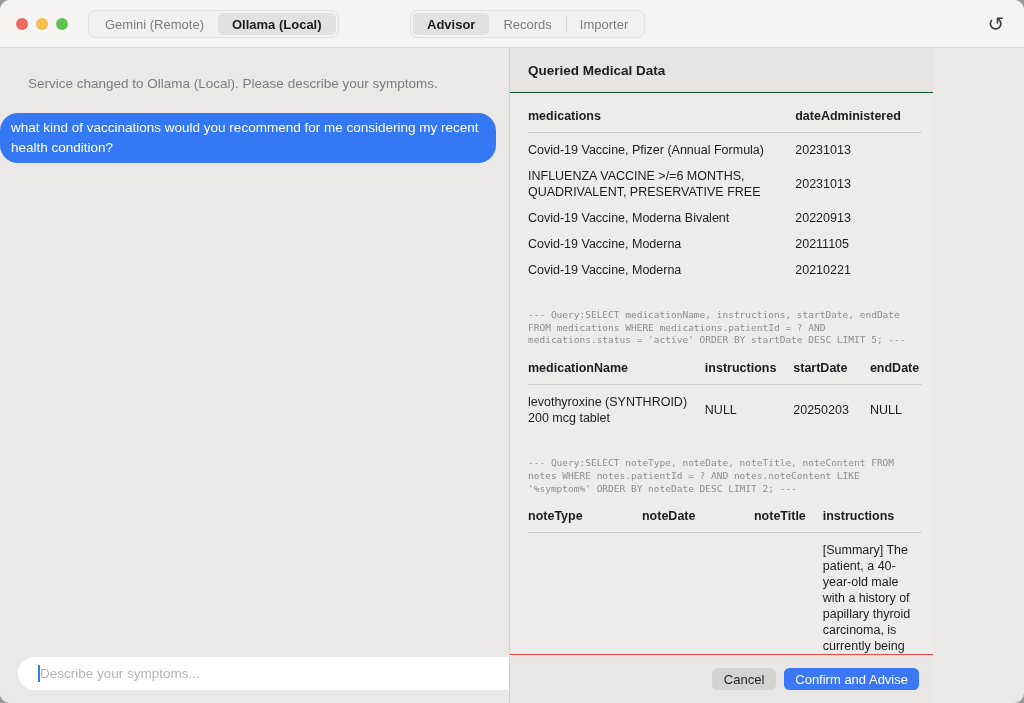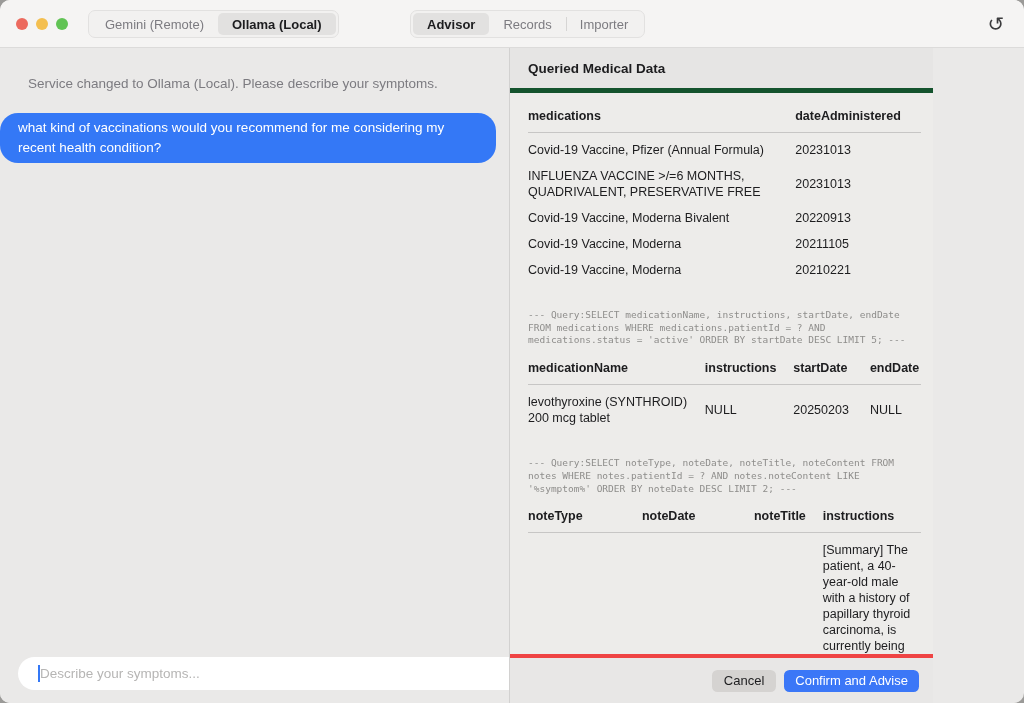--- a/index.html
+++ b/index.html
@@ -22,42 +22,42 @@
   .refresh-btn { position:absolute; right:14px; top:10px; width:28px; height:28px; display:flex; align-items:center; justify-content:center; font-size:20px; color:#3b3b3d; }
 
   
   .main { display:flex; height:655px; }
 
   
   .chat { position:relative; width:510px; background:#eae9e8; border-right:1px solid #d2d1d0; overflow:hidden; }
   .chat-scroll { height:608px; overflow:hidden; }
   .sys-msg { margin:28px 28px 0; font-size:13.5px; color:#7c7b80; }
   .bubble-row { display:flex; justify-content:flex-end; margin:22px 13px 0 0; }
-  .bubble { max-width:512px; background:#3478f6; color:#fff; border-radius:18px; padding:5px 18px; font-size:13.5px; line-height:20px; }
+  .bubble { max-width:512px; background:#3478f6; color:#fff; border-radius:18px; padding:5px 11px; font-size:13.5px; line-height:20px; }
   .inputbar { position:absolute; left:0; right:0; bottom:0; height:47px; }
   .pill { position:absolute; left:18px; top:1px; width:527px; height:33px; background:#fff; border:none; border-radius:16.5px; padding:0 14px 0 22px; font-size:13.5px; color:#1d1d1f; font-family:"Liberation Sans", sans-serif; outline:none; }
   .pill::placeholder { color:#b6b5b4; }
   .caret { position:absolute; left:38px; top:9px; width:2px; height:17px; background:#3478f6; }
   .send-btn { position:absolute; left:557px; top:3px; width:28px; height:28px; border-radius:50%; background:#a1a09e; border:none; display:flex; align-items:center; justify-content:center; }
 
   
   .panel { position:relative; width:423px; background:#edecea; display:flex; flex-direction:column; }
-  .panel-header { height:45px; background:#e6e5e4; border-bottom:5px solid #14532d; display:flex; align-items:center; padding-left:18px; }
+  .panel-header { height:45px; background:#e6e5e4; border-bottom:1px solid #14532d; display:flex; align-items:center; padding-left:18px; }
   .panel-title { font-size:13.5px; font-weight:bold; color:#1d1d1f; }
   .panel-scroll { flex:1; overflow:hidden; padding:16px 12px 0 18px; }
   .query { font-family:"DejaVu Sans Mono","Liberation Mono",monospace; font-size:9.5px; line-height:1.34; color:#8e8d8b; white-space:pre-wrap; word-break:break-word; margin-bottom:14px; }
   table.data-table { width:100%; border-collapse:collapse; table-layout:fixed; margin-bottom:26px; }
   .data-table th { text-align:left; font-size:12.5px; font-weight:bold; color:#1d1d1f; padding:0 8px 9px 0; border-bottom:1px solid #c7c6c5; }
   .data-table td { font-size:12.5px; color:#1d1d1f; padding:5px 8px 5px 0; line-height:1.28; vertical-align:middle; word-wrap:break-word; }
   .data-table tbody tr:first-child td { padding-top:9px; }
   .sec0 th:nth-child(1){width:68%} .sec0 th:nth-child(2){width:32%}
   .sec1 th:nth-child(1){width:45%} .sec1 th:nth-child(2){width:22.5%} .sec1 th:nth-child(3){width:19.5%} .sec1 th:nth-child(4){width:13%}
   .sec2 th:nth-child(1){width:29%} .sec2 th:nth-child(2){width:28.5%} .sec2 th:nth-child(3){width:17.5%} .sec2 th:nth-child(4){width:25%}
   .sec2 td { vertical-align:top; }
-  .panel-footer { height:49px; background:#e8e7e6; border-top:4px solid #ef4444; display:flex; align-items:center; justify-content:flex-end; gap:8px; padding-right:14px; }
+  .panel-footer { height:49px; background:#e8e7e6; border-top:1px solid #ef4444; display:flex; align-items:center; justify-content:flex-end; gap:8px; padding-right:14px; }
   .btn { height:22px; border:none; border-radius:5.5px; font-size:13px; font-family:"Liberation Sans", sans-serif; display:flex; align-items:center; }
   .btn.cancel { background:#d5d3d1; color:#1d1d1f; padding:0 12px; }
   .btn.confirm { background:#3b77f7; color:#fff; padding:8px 11px; }
 </style>
 </head>
 <body>
 
 <div class="window">
 
   <div class="titlebar">

